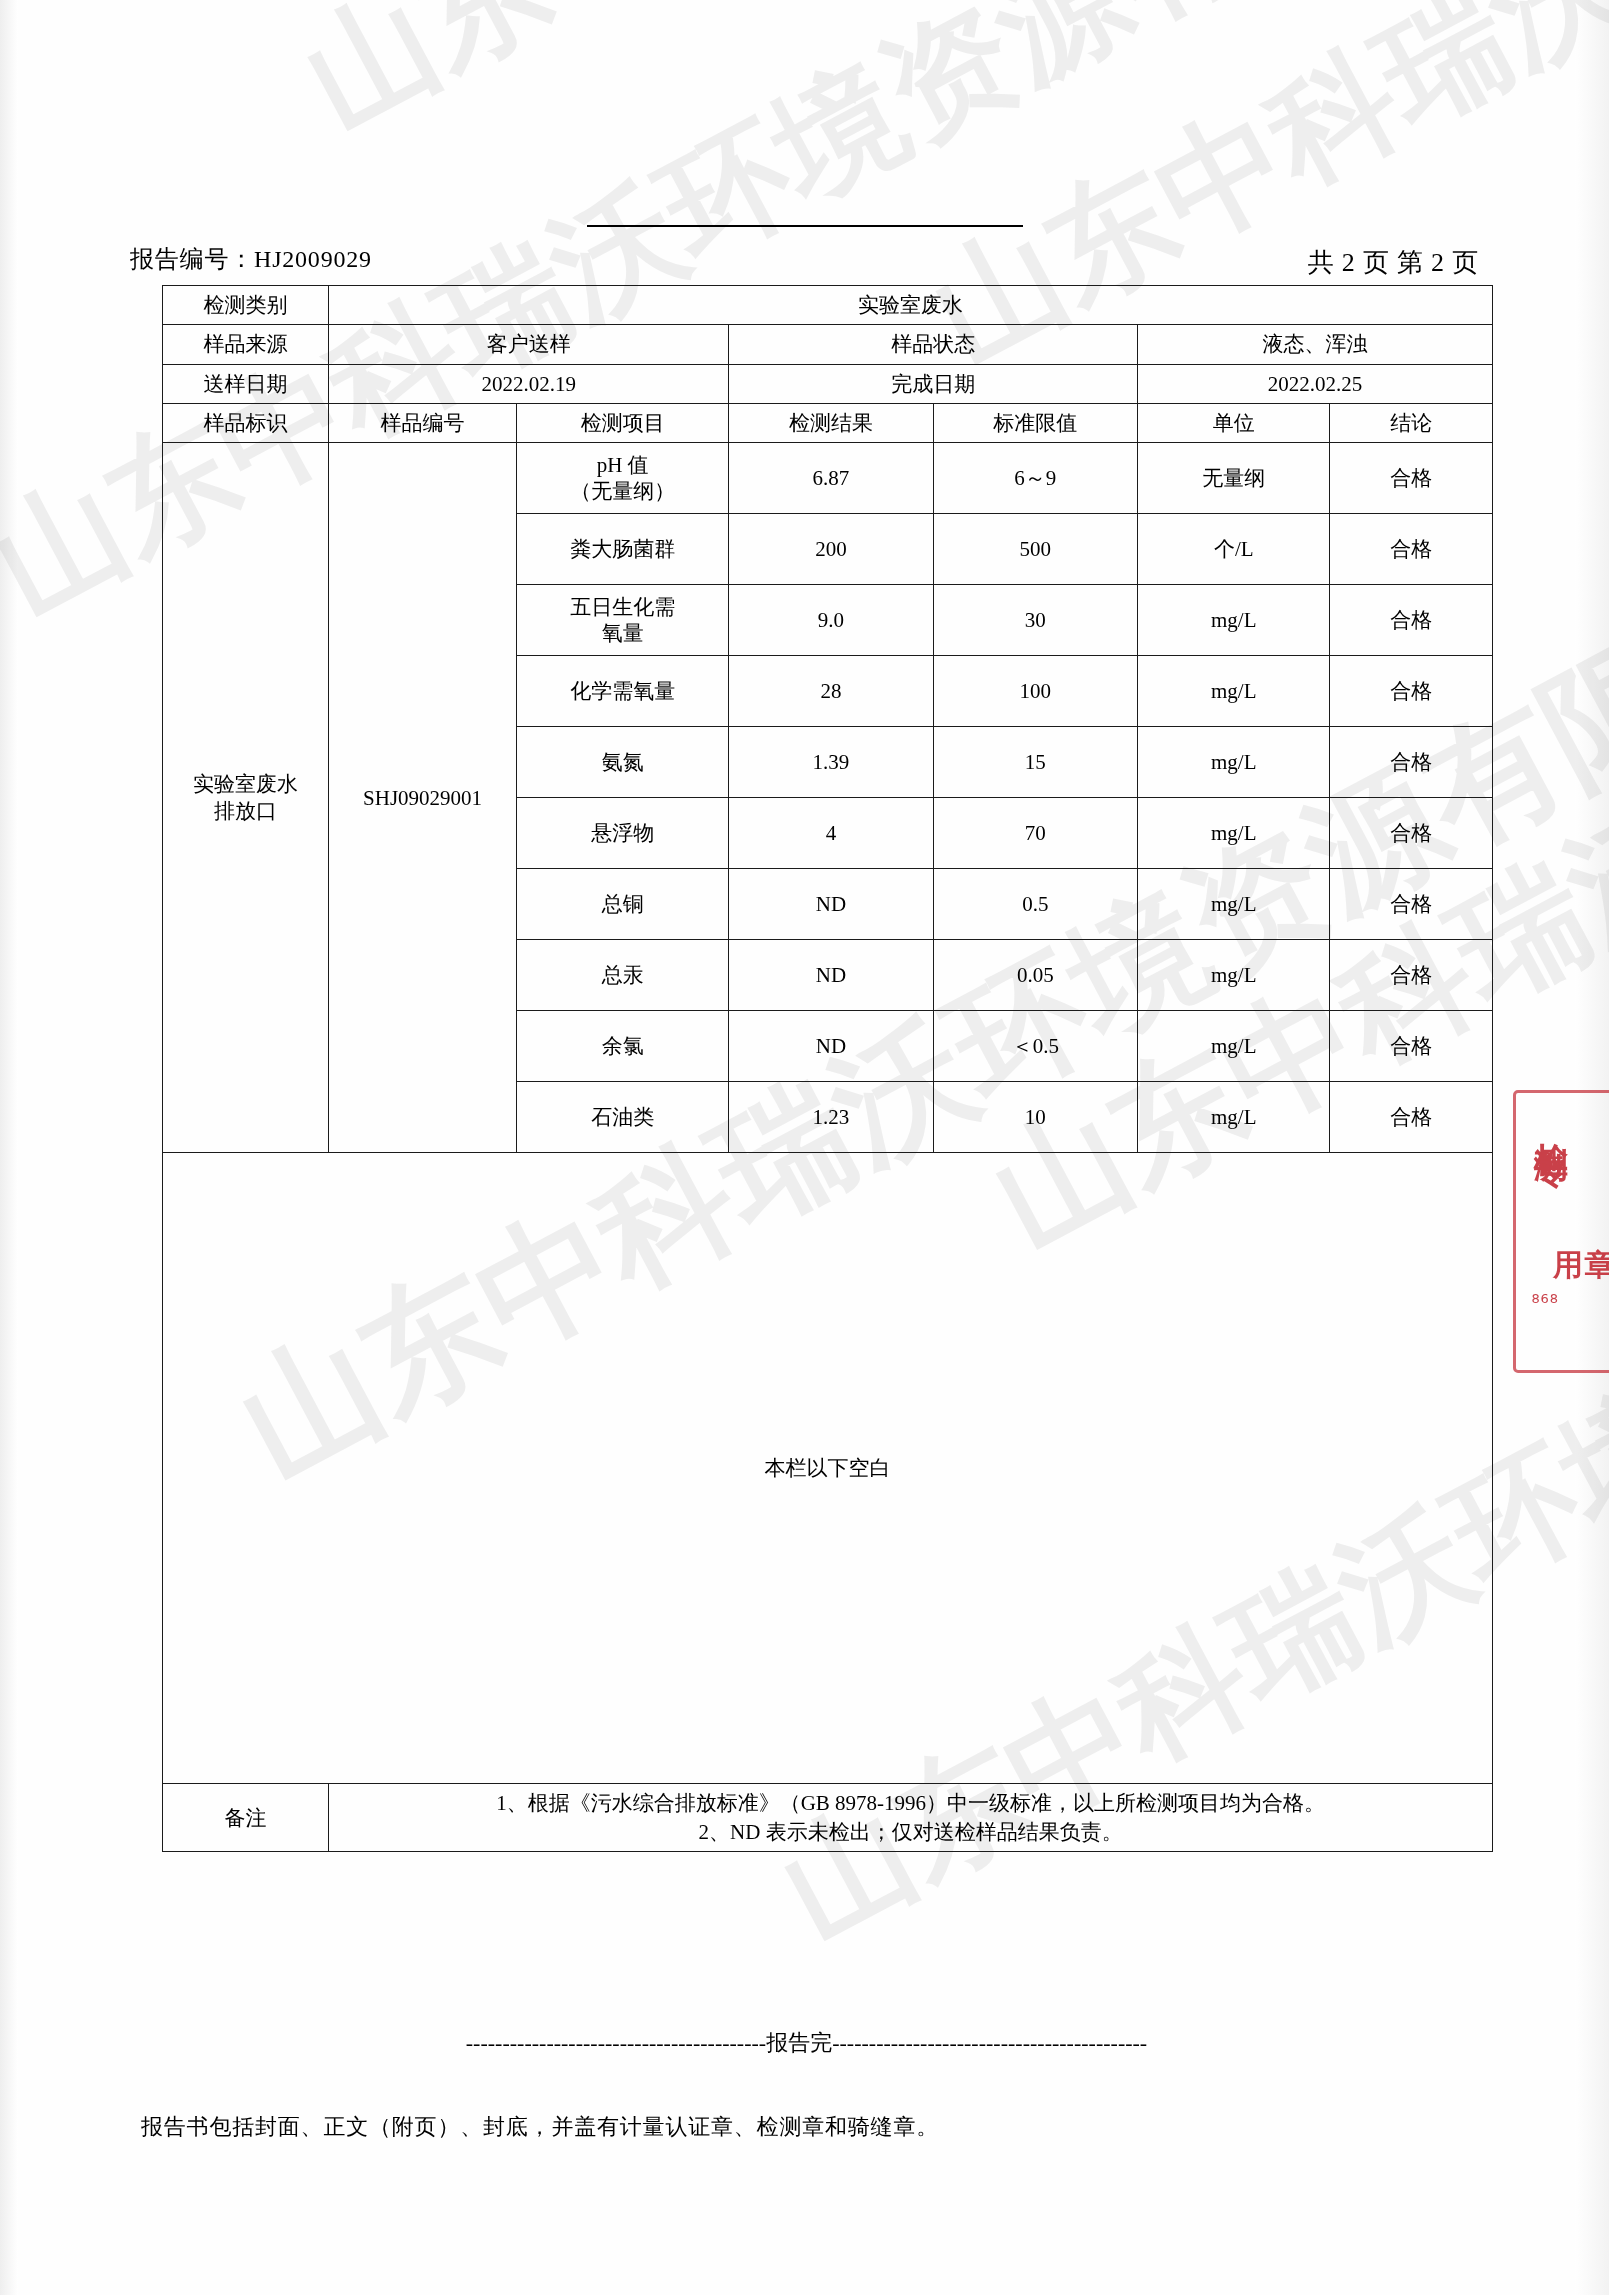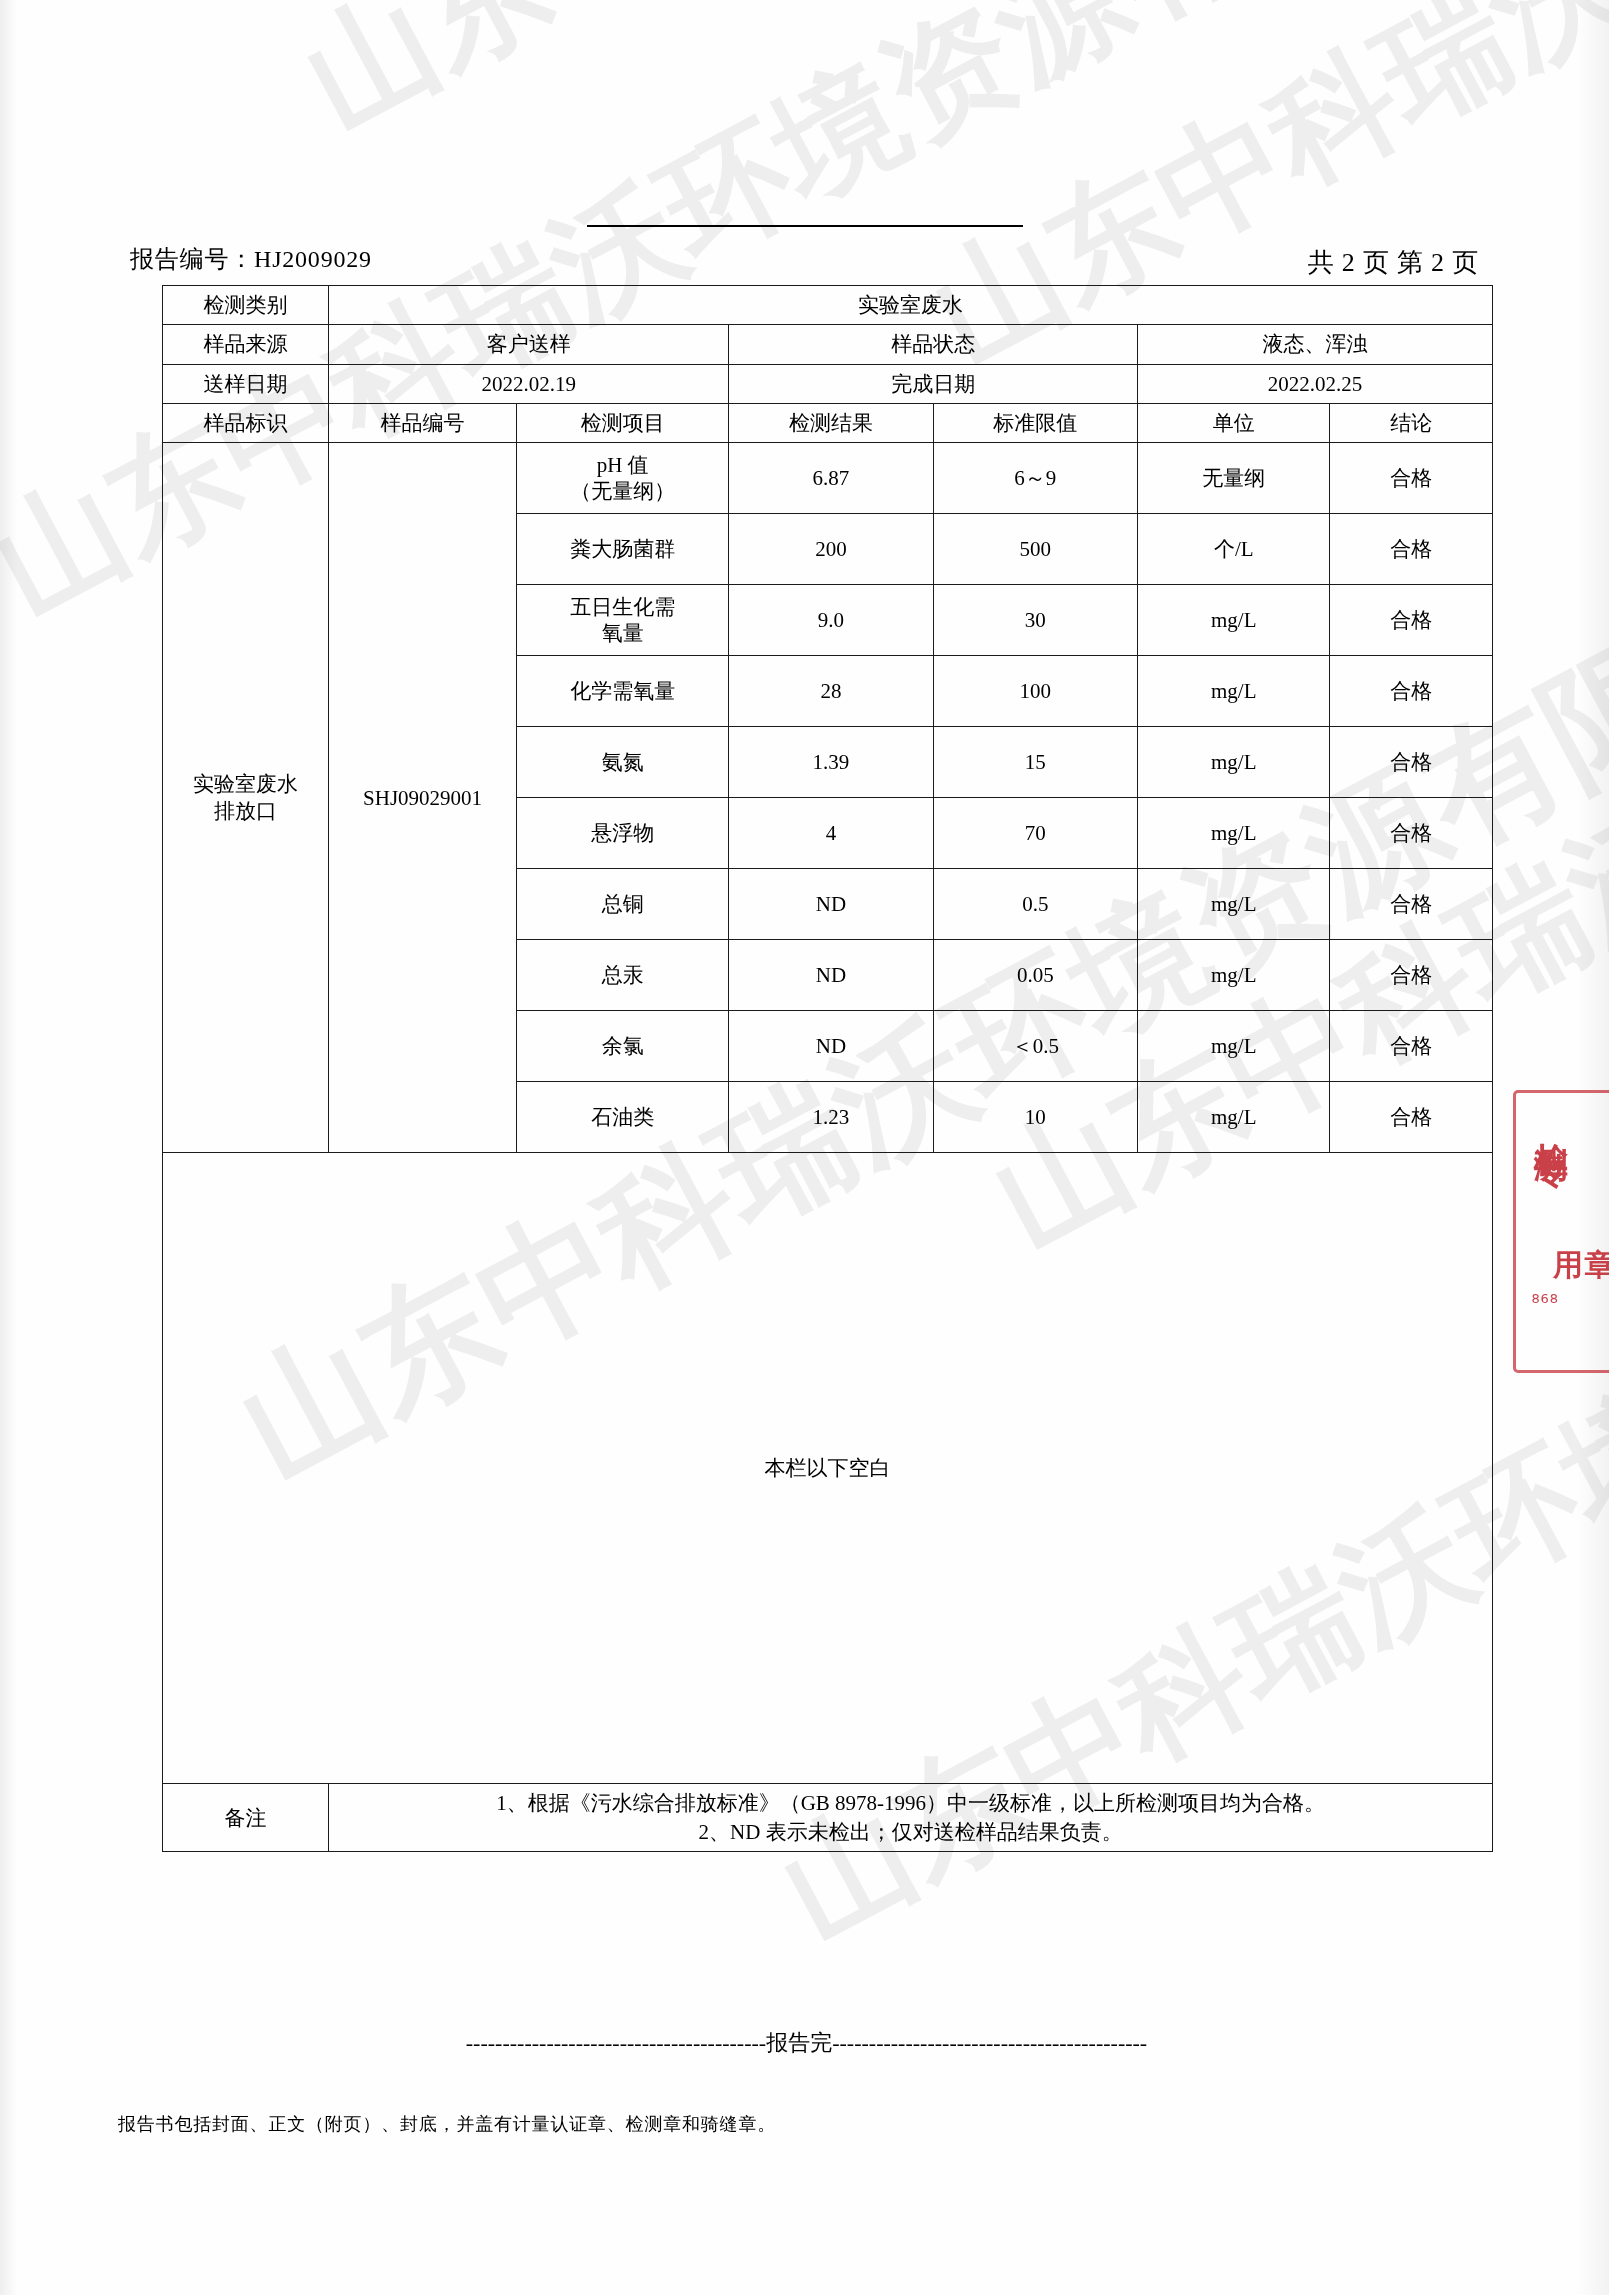--- a/index.html
+++ b/index.html
@@ -149,22 +149,22 @@
     width: 1331px;
     text-align: center;
     font-size: 22px;
     z-index: 5;
     white-space: nowrap;
     overflow: hidden;
   }
   .report-end .dash { letter-spacing: 0px; }
   .footer-note {
     position: absolute;
-    left: 118px; top: 2112px;
-    font-size: 18px;
+    left: 141px; top: 2112px;
+    font-size: 22px;
     letter-spacing: 0.8px;
     z-index: 5;
     text-align: center;
   }
 
   
   .stamp {
     position: absolute;
     right: -23.5px;
     top: 1090px;

